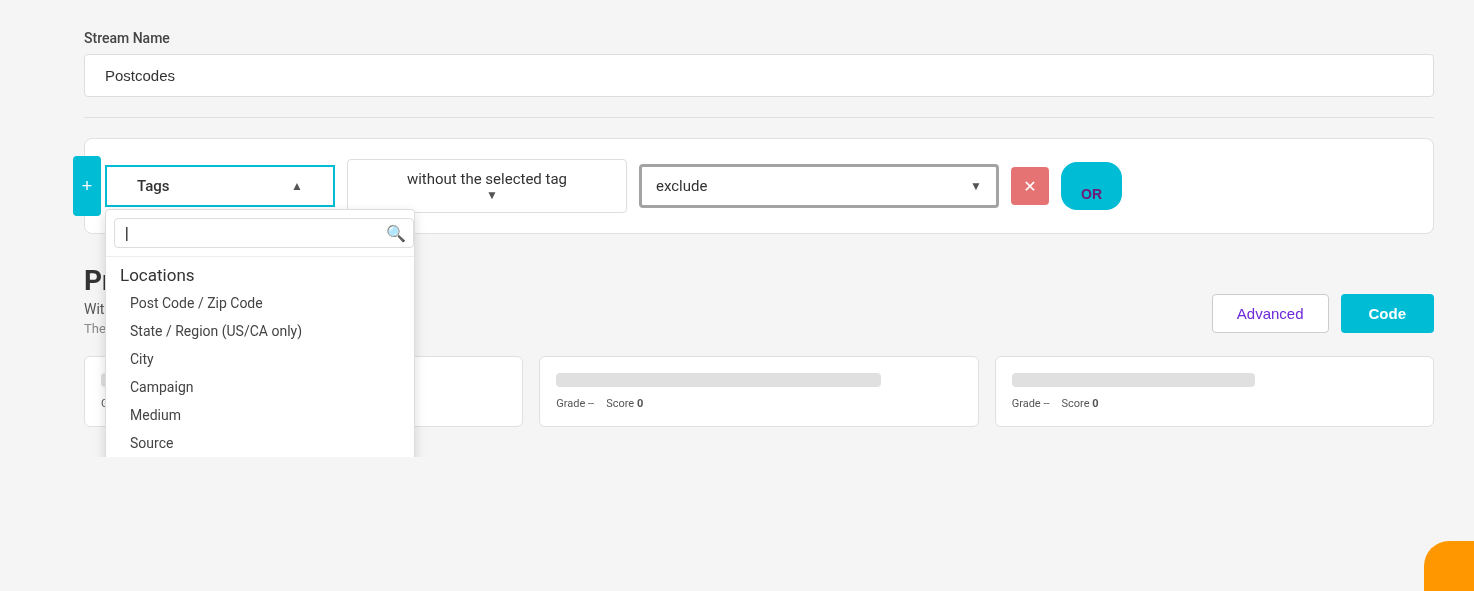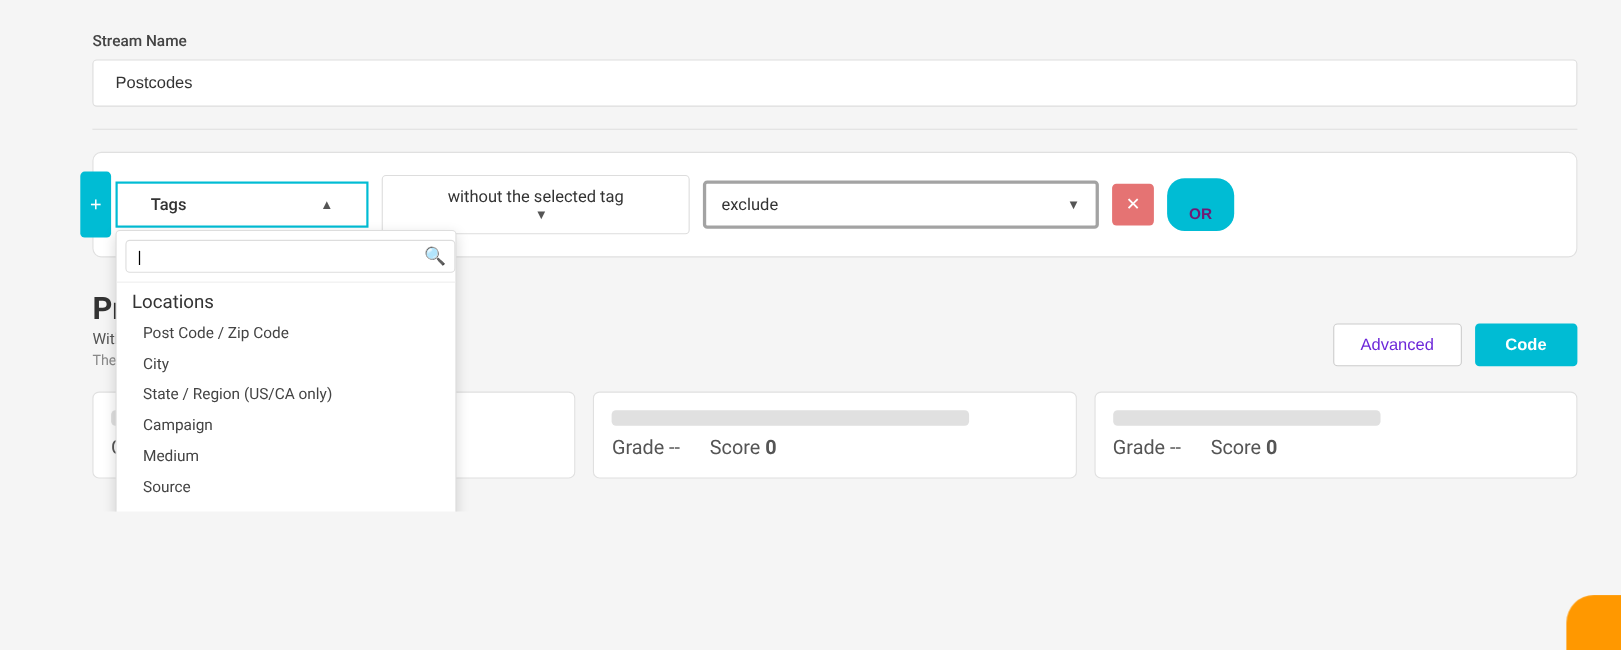--- a/index.html
+++ b/index.html
@@ -190,24 +190,24 @@
       padding: 16px;
       flex: 1;
     }
     .card-bar {
       background: #e0e0e0;
       height: 14px;
       border-radius: 4px;
       margin-bottom: 10px;
     }
     .card-meta {
-      font-size: 18px;
+      font-size: 11px;
       color: #888;
       display: flex;
-      gap: 27px;
+      gap: 12px;
       align-items: center;
     }
     .card-meta span {
       color: #555;
     }
     .actions-row {
       display: flex;
       justify-content: flex-end;
       gap: 12px;
       margin-top: 30px;
@@ -294,22 +294,22 @@
           <span class="chevron-up">▲</span>
         </div>
 
         <div class="dropdown-menu">
           <div class="search-box">
             <input class="search-input" type="text" value="|" style="">
             <button class="search-icon-btn">🔍</button>
           </div>
           <div class="menu-group-label">Locations</div>
           <div class="menu-item">Post Code / Zip Code</div>
+          <div class="menu-item">State / Region (US/CA only)</div>
           <div class="menu-item">City</div>
-          <div class="menu-item">State / Region (US/CA only)</div>
           <div class="menu-item">Campaign</div>
           <div class="menu-item">Medium</div>
           <div class="menu-item">Source</div>
           <div class="menu-item">Term</div>
         </div>
       </div>
 
       <div class="dropdown-wrapper">
         <div class="condition-dropdown">
           <span>without the selected tag</span>

